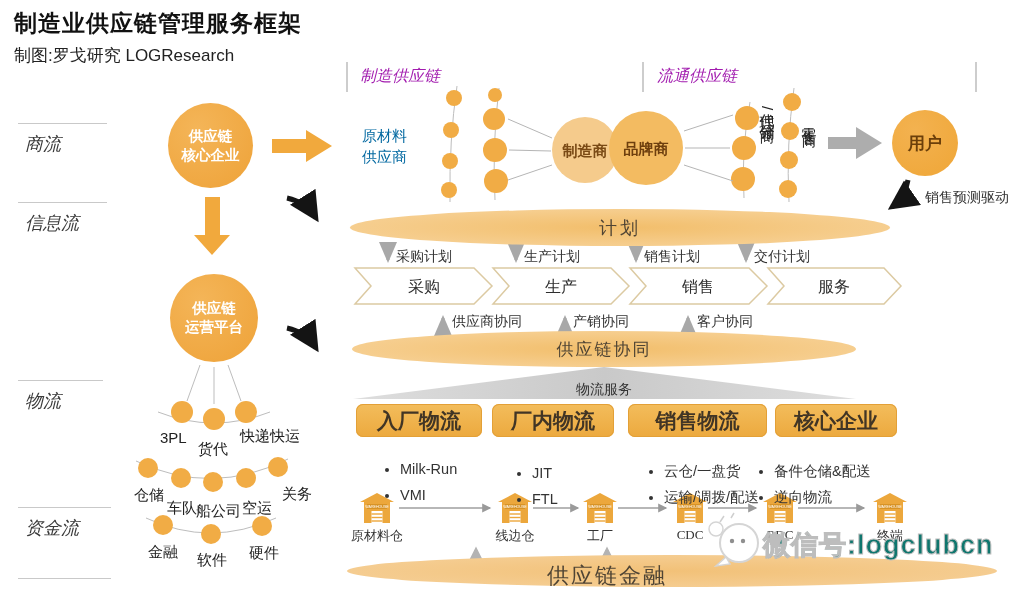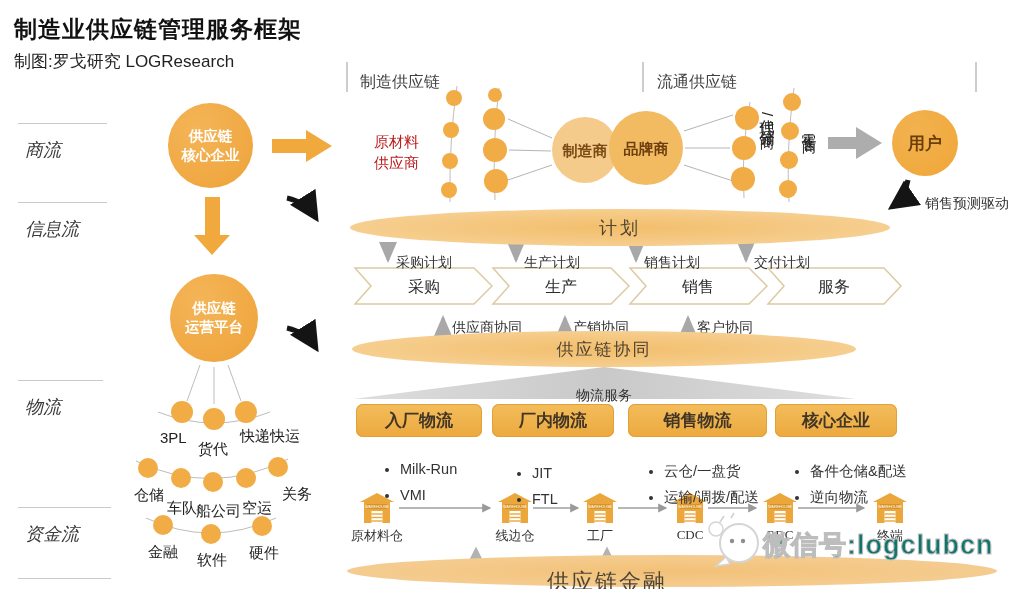--- a/index.html
+++ b/index.html
@@ -1,28 +1,28 @@
 <!DOCTYPE html>
 <html><head>
 <meta charset="utf-8">
 <style>
   html,body{margin:0;padding:0;background:#fff;}
   #canvas{position:relative;width:1029px;height:589px;background:#ffffff;overflow:hidden;
           font-family:"Liberation Sans",sans-serif;}
   .abs{position:absolute;}
-  .lbl{position:absolute;color:#2b2b2b;white-space:nowrap;margin-top:6px;}
+  .lbl{position:absolute;color:#2b2b2b;white-space:nowrap;}
   .circle{position:absolute;border-radius:50%;display:flex;flex-direction:column;
           align-items:center;justify-content:center;text-align:center;line-height:19px;}
   .ellipse{position:absolute;border-radius:50%;display:flex;align-items:center;justify-content:center;}
   .vtext{writing-mode:vertical-rl;letter-spacing:2px;}
   .flowline{position:absolute;height:1px;background:#c9c9c9;}
   .flowlabel{font-style:italic;font-size:18px;color:#3a3a3a;font-weight:500;}
-  .hdr{font-size:16px;color:#404040;}
+  .hdr{font-style:italic;font-size:16px;color:#a21caf;}
   .box{position:absolute;border-radius:7px;display:flex;align-items:center;justify-content:center;
-       font-size:17px;font-weight:600;color:#413525;
+       font-size:21px;font-weight:600;color:#413525;
        background:linear-gradient(180deg,#f3bd5c,#eca93e);box-shadow:inset 0 0 0 1px #e3a037;}
   .blist{position:absolute;margin:16px;padding:0 0 0 16px;list-style:disc;color:#333;
          font-size:14.5px;line-height:26px;}
   .whlabel{position:absolute;width:84px;text-align:center;font-size:13px;color:#333;font-family:Liberation Serif, serif;}
   .chevtxt{position:absolute;width:84px;text-align:center;font-size:16px;color:#2e2e2e;top:277px;}
   .small{font-size:14px;color:#333;}
   .prov{position:absolute;font-size:15px;color:#222;white-space:nowrap;}
   .wm-text{position:absolute;left:763px;top:527px;font-size:27px;font-weight:bold;
            color:#0f766e;-webkit-text-stroke:1px #bdbdbd;letter-spacing:1px;}
 </style>
@@ -268,21 +268,21 @@
   <div class="prov" style="left:196px;top:502px">船公司</div>
   <div class="prov" style="left:242px;top:499px">空运</div>
   <div class="prov" style="left:282px;top:485px">关务</div>
   <div class="prov" style="left:148px;top:543px">金融</div>
   <div class="prov" style="left:197px;top:551px">软件</div>
   <div class="prov" style="left:249px;top:544px">硬件</div>
 
   <div class="lbl hdr" style="left:360px;top:66px">制造供应链</div>
   <div class="lbl hdr" style="left:657px;top:66px">流通供应链</div>
 
-  <div class="lbl" style="left:374px;top:125px;font-size:15px;line-height:21px;color:#b91c1c">
+  <div class="lbl" style="left:362px;top:125px;font-size:15px;line-height:21px;color:#0369a1">
     <div>原材料</div>
     <div>供应商</div>
   </div>
 
   <div class="circle" style="left:552px;top:117px;width:66px;height:66px;font-size:15px;font-weight:600;color:#7a4a15;background:#f5cb8c">
     <span>制造商</span>
   </div>
   <div class="circle" style="left:609px;top:111px;width:74px;height:74px;font-size:15px;font-weight:600;color:#6e3f0e;background:#f3bb61">
     <span>品牌商</span>
   </div>
@@ -340,21 +340,21 @@
     <li>VMI</li>
   </ul>
   <ul class="blist" style="left:500px;top:444px">
     <li>JIT</li>
     <li>FTL</li>
   </ul>
   <ul class="blist" style="left:632px;top:442px">
     <li>云仓/一盘货</li>
     <li>运输/调拨/配送</li>
   </ul>
-  <ul class="blist" style="left:778px;top:442px">
+  <ul class="blist" style="left:742px;top:442px">
     <li>备件仓储&amp;配送</li>
     <li>逆向物流</li>
   </ul>
 
   <div class="whlabel" style="left:335px;top:527px">原材料仓</div>
   <div class="whlabel" style="left:473px;top:527px">线边仓</div>
   <div class="whlabel" style="left:558px;top:527px">工厂</div>
   <div class="whlabel" style="left:648px;top:527px">CDC</div>
   <div class="whlabel" style="left:738px;top:527px">RDC</div>
   <div class="whlabel" style="left:848px;top:527px">终端</div>

